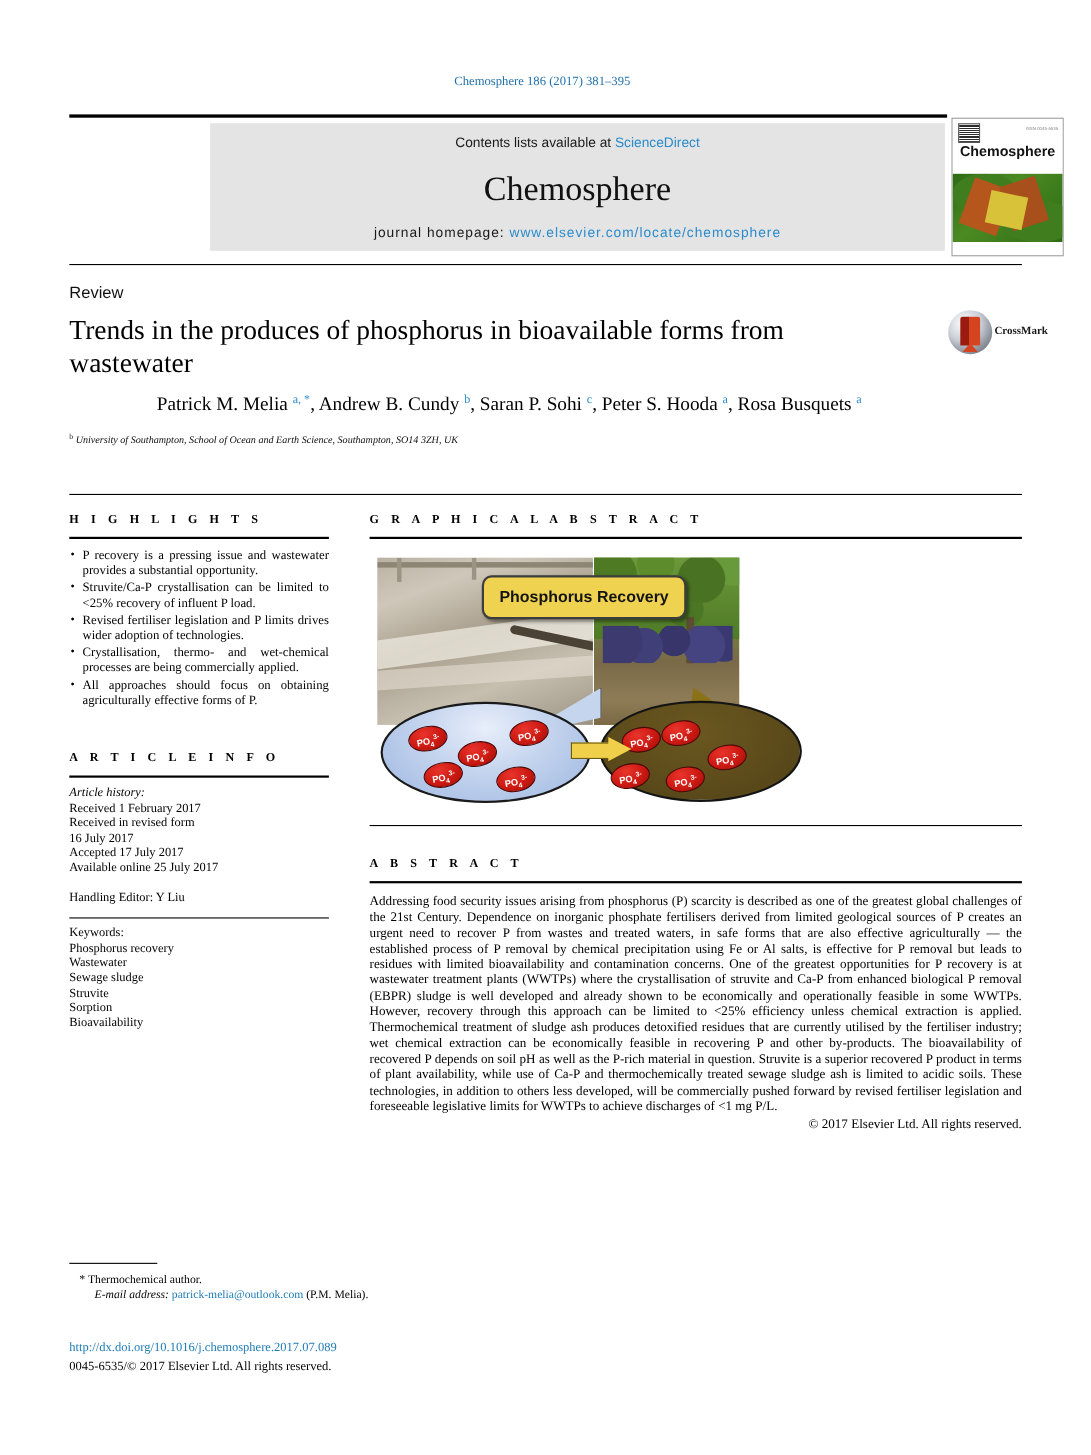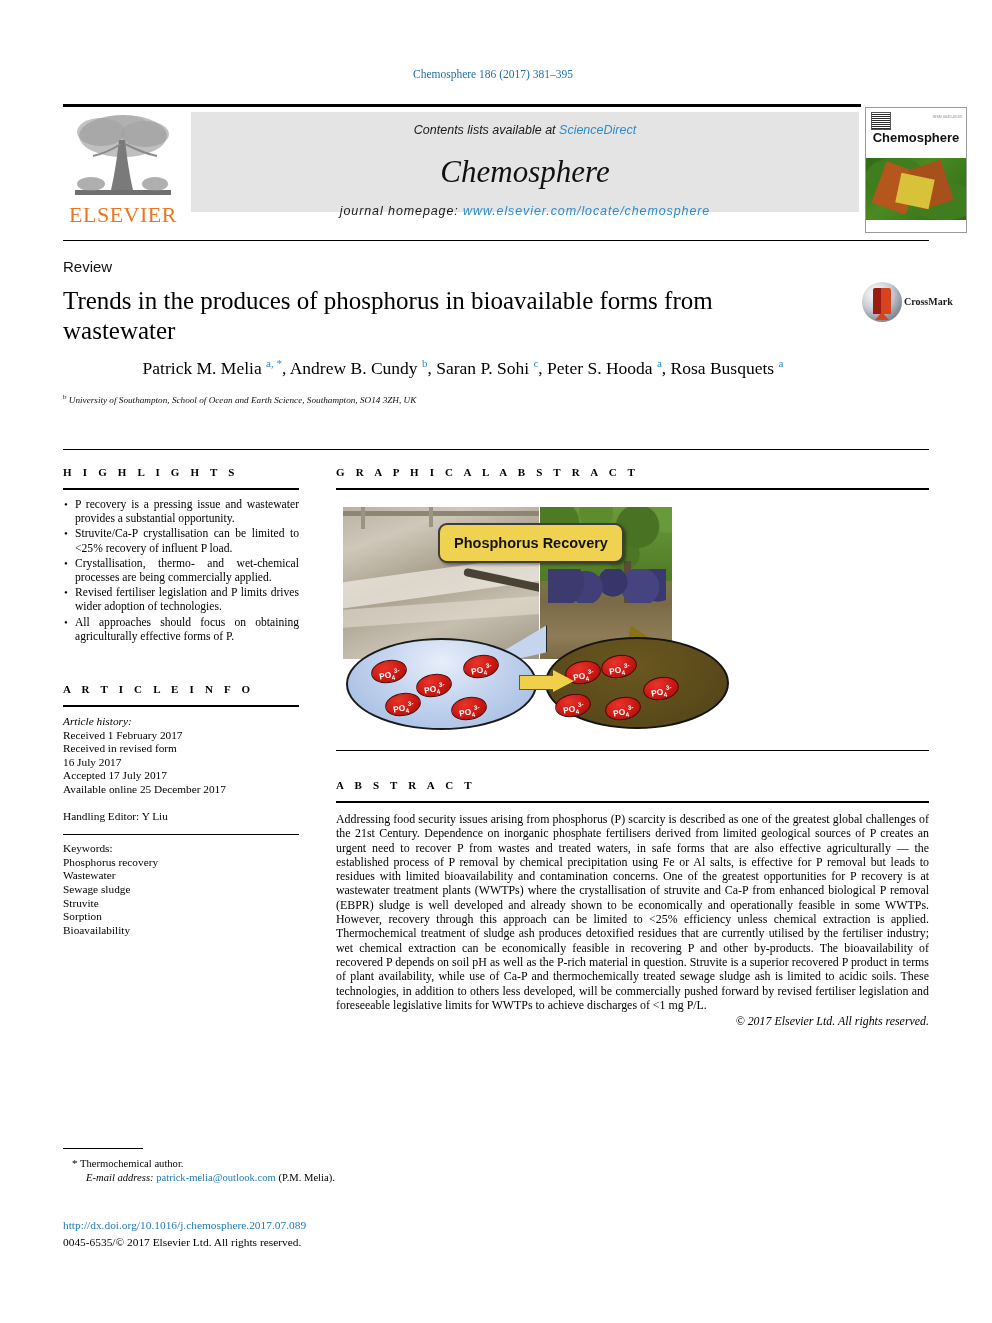--- a/index.html
+++ b/index.html
@@ -59,23 +59,22 @@
     text-align: center;
     color: #e87722;
     font-family: "Liberation Serif", serif;
     font-size: 22px;
     letter-spacing: 0.5px;
   }
   .journal-band {
     position: absolute;
     left: 128px; top: 8px;
     width: 668px;
-    height: 100px;
+    height: 116px;
     background: #e4e4e4;
-    font-style: italic;
   }
   .contents-line {
     position: absolute;
     left: 0; top: 11px;
     width: 668px;
     text-align: center;
     font-family: "Liberation Sans", sans-serif;
     font-size: 12.5px;
     color: #1a1a1a;
   }
@@ -372,21 +371,21 @@
   
   .abstract-body {
     margin-top:9px;
     font-family:"Liberation Serif",serif;
     font-size:11.9px; line-height:14.3px;
     text-align:justify; color:#000;
   }
   .copyright {
     margin-top:2px; text-align:right;
     font-family:"Liberation Serif",serif;
-    font-size:11.9px; color:#000;font-style:italic;
+    font-size:11.9px; color:#000;
   }
   
   .foot-rule {
     position:absolute; left:63px; top:1148px; width:80px; height:1px; background:#000;
   }
   .corr {
     position:absolute; left:72px; top:1156px;
     font-family:"Liberation Serif",serif;
     font-size:10.6px; line-height:14px; color:#000;
   }
@@ -407,37 +406,20 @@
 </head>
 <body>
 
 <div class="page">
 
   <div class="running-head">Chemosphere 186 (2017) 381–395</div>
 
   <div class="masthead">
     <div class="masthead-rule"></div>
 
-    <div class="elsevier-logo">
-      <svg class="tree-svg" viewBox="0 0 112 92">
-        <g fill="#6d6d6d">
-          <ellipse cx="56" cy="26" rx="44" ry="21" fill="#8a8a8a" opacity="0.55"></ellipse>
-          <ellipse cx="34" cy="22" rx="24" ry="14" fill="#9a9a9a" opacity="0.6"></ellipse>
-          <ellipse cx="78" cy="24" rx="24" ry="13" fill="#9a9a9a" opacity="0.6"></ellipse>
-          <ellipse cx="56" cy="16" rx="26" ry="11" fill="#a8a8a8" opacity="0.6"></ellipse>
-          <path d="M52 30 C50 48 48 62 44 80 L66 80 C62 62 60 48 58 30 Z" fill="#7a7a7a"></path>
-          <path d="M54 34 C44 40 36 44 26 46" stroke="#8a8a8a" stroke-width="2" fill="none"></path>
-          <path d="M58 34 C70 40 80 44 90 46" stroke="#8a8a8a" stroke-width="2" fill="none"></path>
-          <rect x="8" y="80" width="96" height="5" fill="#6f6f6f"></rect>
-          <ellipse cx="24" cy="74" rx="14" ry="7" fill="#8d8d8d" opacity="0.7"></ellipse>
-          <ellipse cx="88" cy="74" rx="13" ry="7" fill="#8d8d8d" opacity="0.7"></ellipse>
-        </g>
-      </svg>
-      <div class="elsevier-word">ELSEVIER</div>
-    </div>
 
     <div class="journal-band">
       <div class="contents-line">
         <span>Contents lists available at </span><span class="sd">ScienceDirect</span>
       </div>
       <div class="journal-title">Chemosphere</div>
       <div class="homepage-line">
         <span>journal homepage: </span><span class="url">www.elsevier.com/locate/chemosphere</span>
       </div>
     </div>
@@ -476,36 +458,36 @@
   </div>
 
   <div class="rule-3"></div>
 
   <div class="col-left">
     <div class="sec-head">H I G H L I G H T S</div>
     <div class="sec-rule"></div>
     <ul class="hl-list">
       <li>P recovery is a pressing issue and wastewater provides a substantial opportunity.</li>
       <li>Struvite/Ca-P crystallisation can be limited to &lt;25% recovery of influent P load.</li>
+      <li>Revised fertiliser legislation and P limits drives wider adoption of technologies.</li>
       <li>Crystallisation, thermo- and wet-chemical processes are being commercially applied.</li>
-      <li>Revised fertiliser legislation and P limits drives wider adoption of technologies.</li>
       <li>All approaches should focus on obtaining agriculturally effective forms of P.</li>
     </ul>
 
     <div style="height:38px"></div>
 
     <div class="sec-head">A R T I C L E   I N F O</div>
     <div class="sec-rule"></div>
     <div class="info-block">
       <div class="it">Article history:</div>
       <div>Received 1 February 2017</div>
       <div>Received in revised form</div>
       <div>16 July 2017</div>
       <div>Accepted 17 July 2017</div>
-      <div>Available online 25 December 2017</div>
+      <div>Available online 25 July 2017</div>
       <div style="height:13px"></div>
       <div>Handling Editor: Y Liu</div>
     </div>
     <div class="thin-rule"></div>
     <div class="kw-block">
       <div class="it">Keywords:</div>
       <div>Phosphorus recovery</div>
       <div>Wastewater</div>
       <div>Sewage sludge</div>
       <div>Struvite</div>

